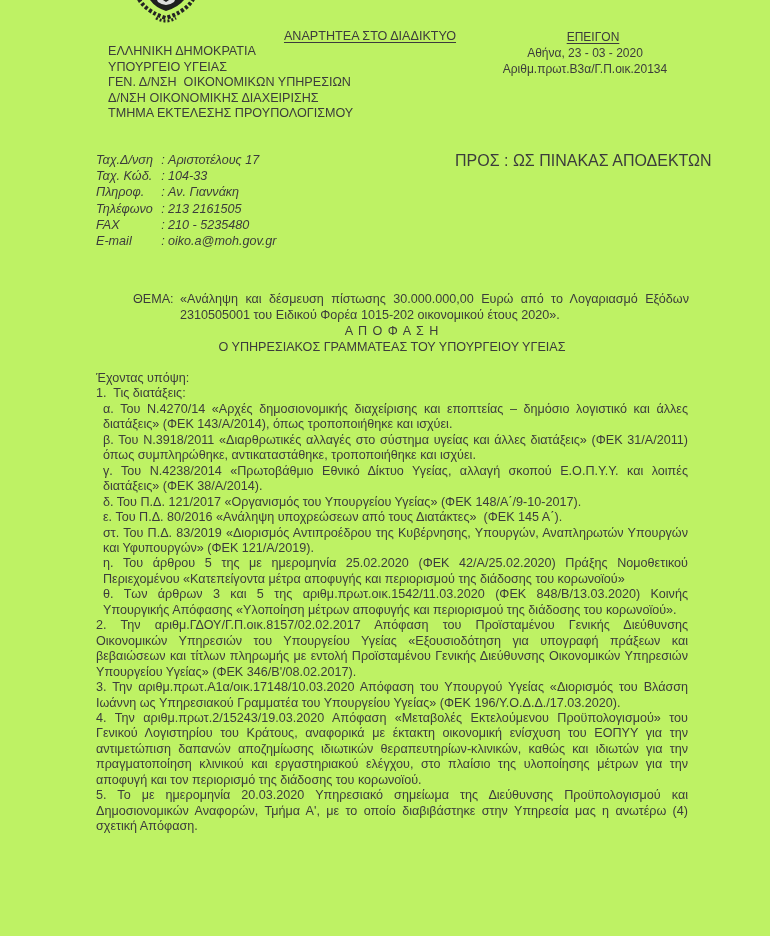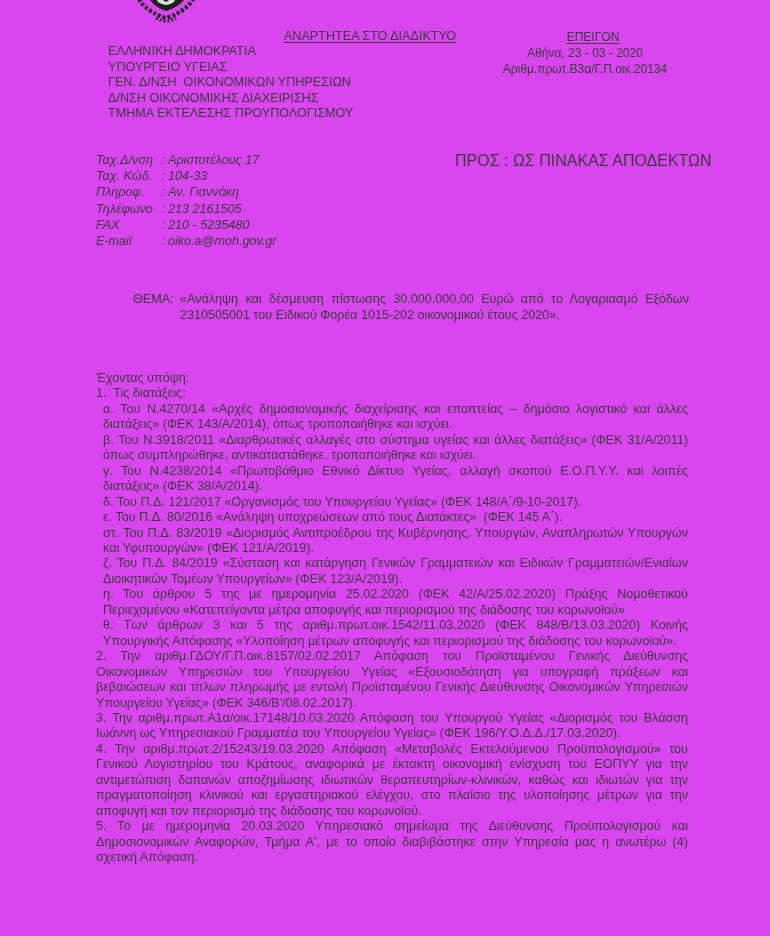--- a/index.html
+++ b/index.html
@@ -1,16 +1,16 @@
 <!DOCTYPE html>
 <html><head>
 <meta charset="utf-8">
 <style>
   html,body{margin:0;padding:0;background:#ffffff;}
-  #page{position:relative;width:770px;height:936px;background:#d946ef;overflow:hidden;
+  #page{position:relative;width:770px;height:936px;background:#bef264;overflow:hidden;
         font-family:"Liberation Sans","DejaVu Sans",sans-serif;color:#3c3c3c;}
   .abs{position:absolute;}
   .u{text-decoration:underline;text-underline-offset:2px;}
   
   #emblem-wrap{left:126px;top:0;width:80px;height:33px;overflow:hidden;}
   
   #anartitea{left:235px;top:29px;width:270px;text-align:center;font-size:12.6px;}
   #urgent-block{left:495px;top:29px;width:180px;text-align:center;font-size:12px;line-height:16px;}
   #urgent-line{display:block;margin-left:48px;width:100px;text-align:center;}
   
@@ -98,31 +98,34 @@
     </div>
   </div>
 
   <div id="recipient" class="abs">ΠΡΟΣ : ΩΣ ΠΙΝΑΚΑΣ ΑΠΟΔΕΚΤΩΝ</div>
 
   <div id="subject-block" class="abs">
     <span id="subject-label">ΘΕΜΑ:</span>
     <div id="subject-text">«Ανάληψη και δέσμευση πίστωσης 30.000.000,00 Ευρώ από το Λογαριασμό Εξόδων 2310505001 του Ειδικού Φορέα 1015-202 οικονομικού έτους 2020».</div>
   </div>
 
+  <div id="decision-block" class="abs">
+    <div id="decision-title">Α Π Ο Φ Α Σ Η</div>
+    <div id="decision-subtitle">Ο ΥΠΗΡΕΣΙΑΚΟΣ ΓΡΑΜΜΑΤΕΑΣ ΤΟΥ ΥΠΟΥΡΓΕΙΟΥ ΥΓΕΙΑΣ</div>
+  </div>
 
   <div id="body-block" class="abs">
     <p>Έχοντας υπόψη:</p>
     <p>1.&nbsp; Τις διατάξεις:</p>
     <p class="sub">α. Του Ν.4270/14 «Αρχές δημοσιονομικής διαχείρισης και εποπτείας – δημόσιο λογιστικό και άλλες διατάξεις» (ΦΕΚ 143/Α/2014), όπως τροποποιήθηκε και ισχύει.</p>
     <p class="sub">β. Του Ν.3918/2011 «Διαρθρωτικές αλλαγές στο σύστημα υγείας και άλλες διατάξεις» (ΦΕΚ 31/Α/2011) όπως συμπληρώθηκε, αντικαταστάθηκε, τροποποιήθηκε και ισχύει.</p>
     <p class="sub">γ. Του Ν.4238/2014 «Πρωτοβάθμιο Εθνικό Δίκτυο Υγείας, αλλαγή σκοπού Ε.Ο.Π.Υ.Υ. και λοιπές διατάξεις» (ΦΕΚ 38/Α/2014).</p>
     <p class="sub">δ. Του Π.Δ. 121/2017 «Οργανισμός του Υπουργείου Υγείας» (ΦΕΚ 148/Α΄/9-10-2017).</p>
     <p class="sub">ε. Του Π.Δ. 80/2016 «Ανάληψη υποχρεώσεων από τους Διατάκτες»&nbsp; (ΦΕΚ 145 Α΄).</p>
     <p class="sub">στ. Του Π.Δ. 83/2019 «Διορισμός Αντιπροέδρου της Κυβέρνησης, Υπουργών, Αναπληρωτών Υπουργών και Υφυπουργών» (ΦΕΚ 121/Α/2019).</p>
-    <p class="sub">ζ. Του Π.Δ. 84/2019 «Σύσταση και κατάργηση Γενικών Γραμματειών και Ειδικών Γραμματειών/Ενιαίων Διοικητικών Τομέων Υπουργείων» (ΦΕΚ 123/Α/2019).</p>
     <p class="sub">η. Του άρθρου 5 της με ημερομηνία 25.02.2020 (ΦΕΚ 42/Α/25.02.2020) Πράξης Νομοθετικού Περιεχομένου «Κατεπείγοντα μέτρα αποφυγής και περιορισμού της διάδοσης του κορωνοϊού»</p>
     <p class="sub">θ. Των άρθρων 3 και 5 της αριθμ.πρωτ.οικ.1542/11.03.2020 (ΦΕΚ 848/Β/13.03.2020) Κοινής Υπουργικής Απόφασης «Υλοποίηση μέτρων αποφυγής και περιορισμού της διάδοσης του κορωνοϊού».</p>
     <p>2. Την αριθμ.ΓΔΟΥ/Γ.Π.οικ.8157/02.02.2017 Απόφαση του Προϊσταμένου Γενικής Διεύθυνσης Οικονομικών Υπηρεσιών του Υπουργείου Υγείας «Εξουσιοδότηση για υπογραφή πράξεων και βεβαιώσεων και τίτλων πληρωμής με εντολή Προϊσταμένου Γενικής Διεύθυνσης Οικονομικών Υπηρεσιών Υπουργείου Υγείας» (ΦΕΚ 346/Β'/08.02.2017).</p>
     <p>3. Την αριθμ.πρωτ.Α1α/οικ.17148/10.03.2020 Απόφαση του Υπουργού Υγείας «Διορισμός του Βλάσση Ιωάννη ως Υπηρεσιακού Γραμματέα του Υπουργείου Υγείας» (ΦΕΚ 196/Υ.Ο.Δ.Δ./17.03.2020).</p>
     <p>4. Την αριθμ.πρωτ.2/15243/19.03.2020 Απόφαση «Μεταβολές Εκτελούμενου Προϋπολογισμού» του Γενικού Λογιστηρίου του Κράτους, αναφορικά με έκτακτη οικονομική ενίσχυση του ΕΟΠΥΥ για την αντιμετώπιση δαπανών αποζημίωσης ιδιωτικών θεραπευτηρίων-κλινικών, καθώς και ιδιωτών για την πραγματοποίηση κλινικού και εργαστηριακού ελέγχου, στο πλαίσιο της υλοποίησης μέτρων για την αποφυγή και τον περιορισμό της διάδοσης του κορωνοϊού.</p>
     <p>5. Το με ημερομηνία 20.03.2020 Υπηρεσιακό σημείωμα της Διεύθυνσης Προϋπολογισμού και Δημοσιονομικών Αναφορών, Τμήμα Α', με το οποίο διαβιβάστηκε στην Υπηρεσία μας η ανωτέρω (4) σχετική Απόφαση.</p>
   </div>
 
 </div>
 

